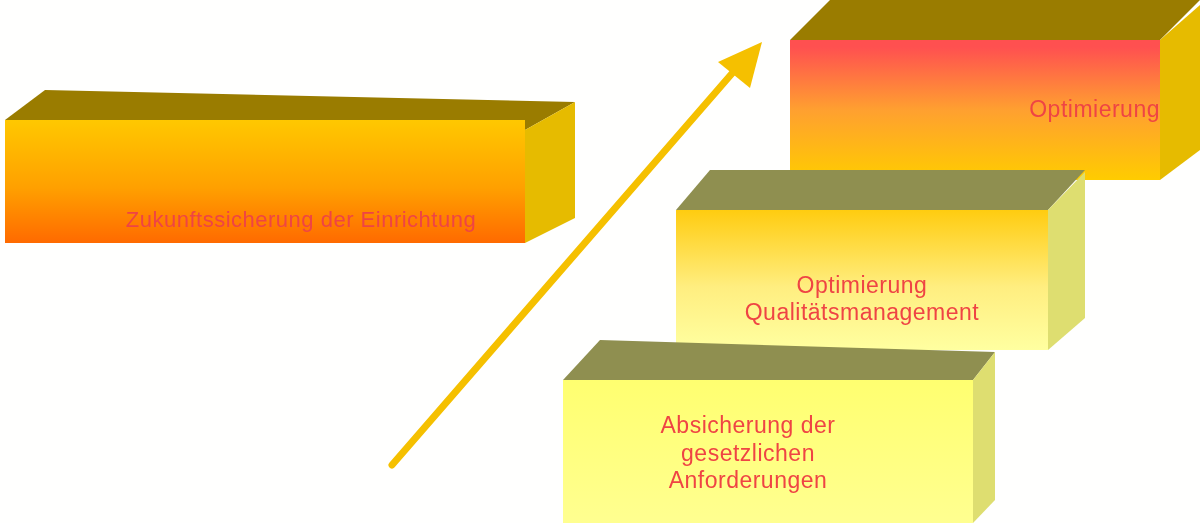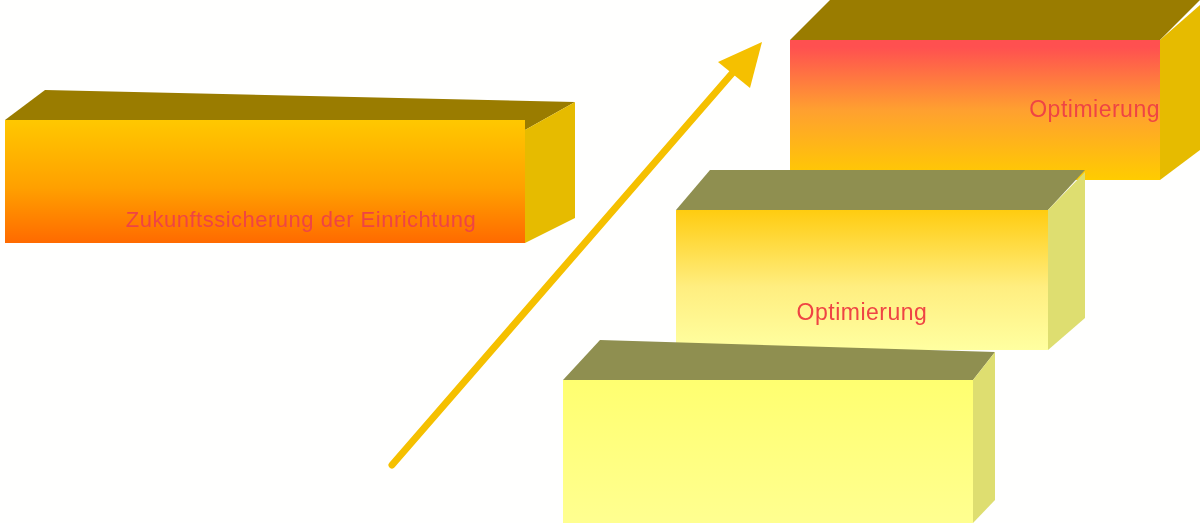--- a/index.html
+++ b/index.html
@@ -66,16 +66,20 @@
 <div class="label" style="left:5px;top:148px;width:520px;height:85px;font-size:22px;flex-direction:column;margin-left:36px;">
   <div>Zukunftssicherung der Einrichtung</div>
 </div>
 
 <div class="label" style="left:790px;top:90px;width:370px;height:40px;font-size:23px;">
   <div>Optimierung</div>
 </div>
 
 <div class="label" style="left:676px;top:222px;width:372px;height:105px;font-size:23px;flex-direction:column;">
   <div>Optimierung</div>
+  <div>Qualitätsmanagement</div>
 </div>
 
 <div class="label" style="left:563px;top:390px;width:370px;height:105px;font-size:23px;flex-direction:column;">
+  <div>Absicherung der</div>
+  <div>gesetzlichen</div>
+  <div>Anforderungen</div>
 </div>
 
 </body></html>

